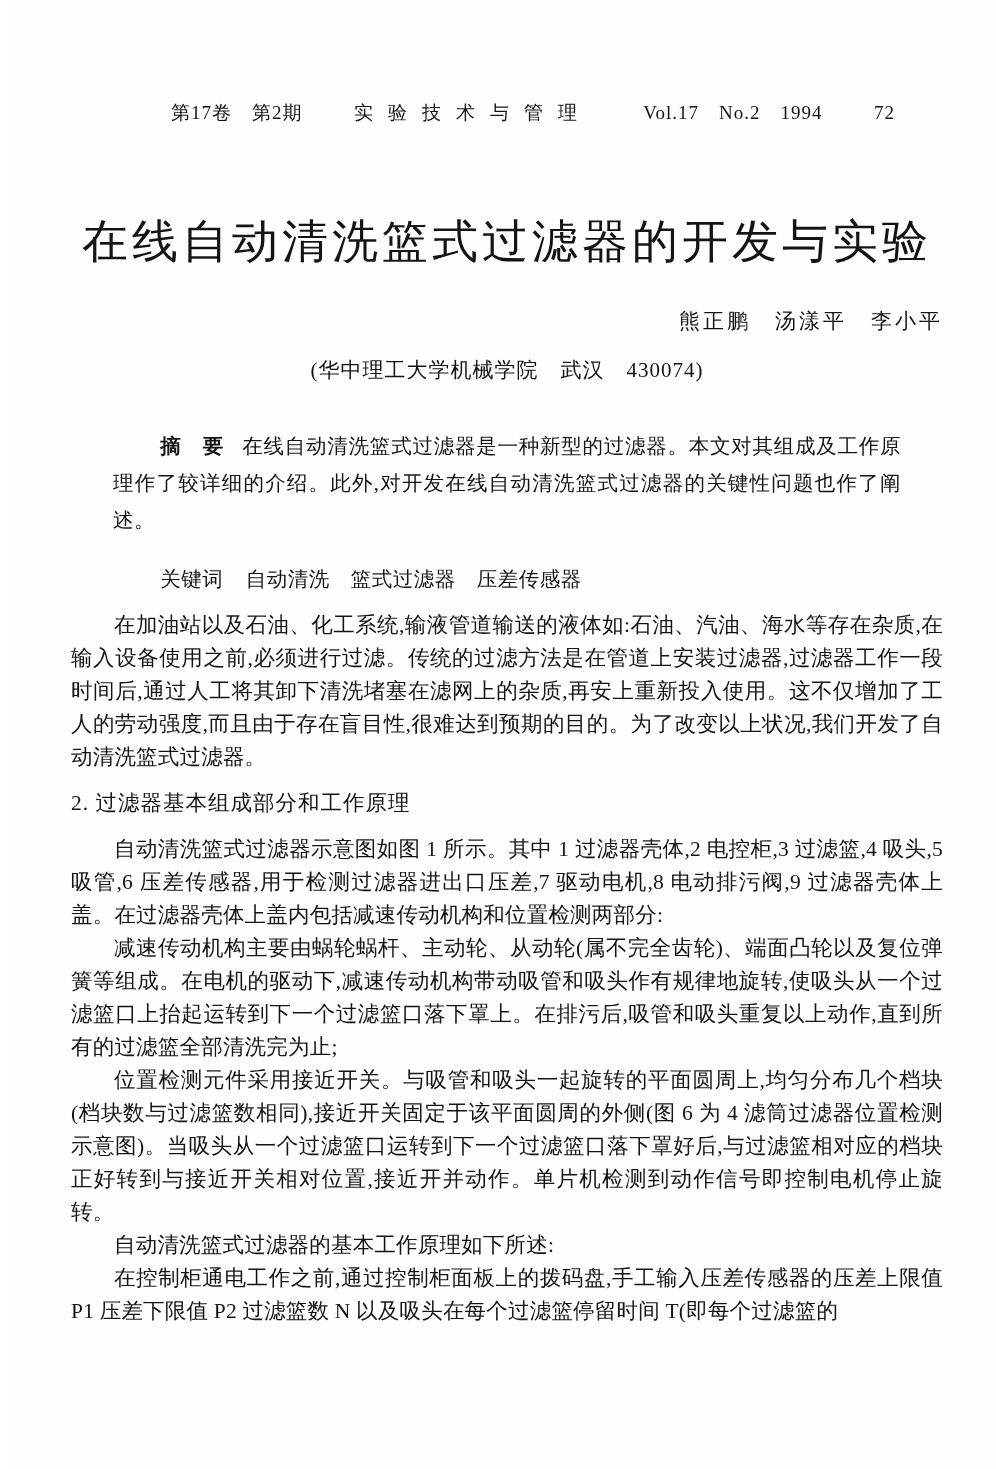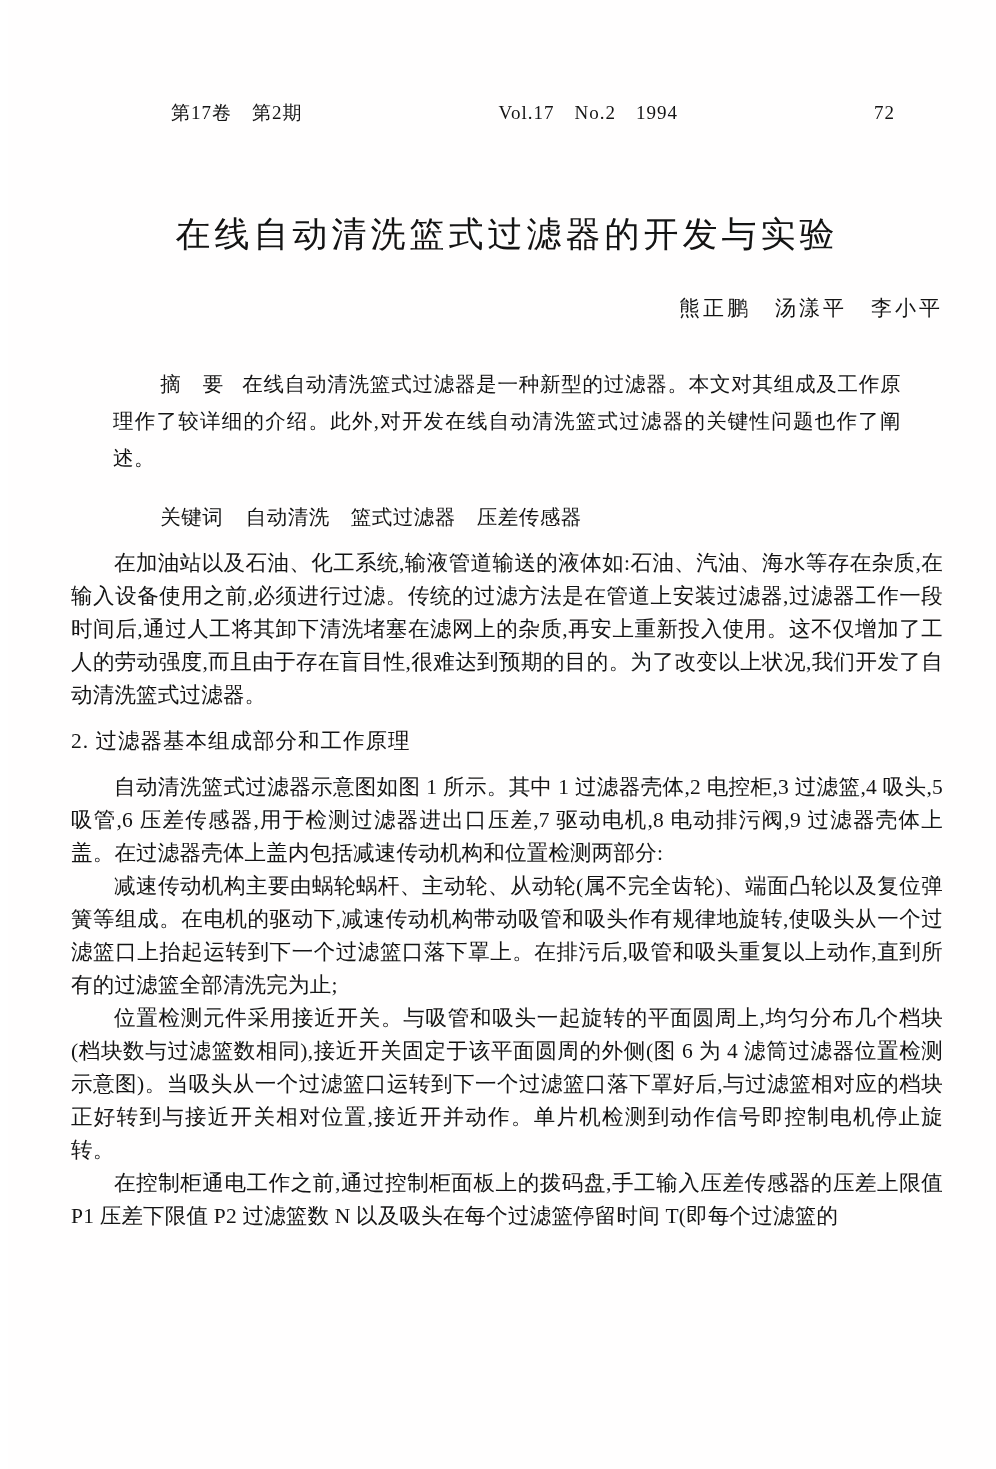--- a/index.html
+++ b/index.html
@@ -29,21 +29,21 @@
     white-space: nowrap;
   }
   .journal-header .issue { letter-spacing: 1px; }
   .journal-header .journal-name { letter-spacing: 15px; }
   .journal-header .vol-info { letter-spacing: 1px; }
   .journal-header .page-num { letter-spacing: 1px; }
   
   .paper-title {
     margin: 88px 0 0 0;
     text-align: center;
-    font-size: 35px;
+    font-size: 46px;
     font-weight: 500;
     letter-spacing: 4px;
     line-height: 1.2;
   }
   .authors-line {
     margin: 38px 0 0 0;
     text-align: right;
     font-size: 21px;
     letter-spacing: 3px;
   }
@@ -55,21 +55,21 @@
   }
   
   .abstract-para {
     margin: 44px 42px 0 42px;
     font-size: 20.5px;
     line-height: 37px;
     text-align: justify;
     text-indent: 2.3em;
     letter-spacing: 0.5px;
   }
-  .abstract-para .abs-label { margin-right: 0.9em; }
+  .abstract-para .abs-label { margin-right: 0.9em; font-weight: bold; }
   .keywords-line {
     margin: 26px 42px 0 42px;
     font-size: 20.5px;
     text-indent: 2.3em;
     letter-spacing: 0.5px;
   }
   .keywords-line .kw-label { margin-right: 1.1em; }
   
   .section-heading {
     font-size: 21.5px;
@@ -89,36 +89,39 @@
   }
   .first-para { margin-top: 16px; }
 </style>
 </head>
 <body>
 
 <div class="page">
 
   <div class="journal-header">
     <span class="issue">第17卷　第2期</span>
+    <span class="journal-name">实验技术与管理</span>
     <span class="vol-info">Vol.17　No.2　1994</span>
     <span class="page-num">72</span>
   </div>
 
   <h1 class="paper-title">在线自动清洗篮式过滤器的开发与实验</h1>
 
   <div class="authors-line">熊正鹏　汤漾平　李小平</div>
 
+  <div class="affiliation-line">(华中理工大学机械学院　武汉　430074)</div>
 
   <p class="abstract-para"><span class="abs-label">摘　要</span><span>在线自动清洗篮式过滤器是一种新型的过滤器。本文对其组成及工作原理作了较详细的介绍。此外,对开发在线自动清洗篮式过滤器的关键性问题也作了阐述。</span></p>
 
   <p class="keywords-line"><span class="kw-label">关键词</span><span>自动清洗　篮式过滤器　压差传感器</span></p>
 
 
   <p class="body-para first-para">在加油站以及石油、化工系统,输液管道输送的液体如:石油、汽油、海水等存在杂质,在输入设备使用之前,必须进行过滤。传统的过滤方法是在管道上安装过滤器,过滤器工作一段时间后,通过人工将其卸下清洗堵塞在滤网上的杂质,再安上重新投入使用。这不仅增加了工人的劳动强度,而且由于存在盲目性,很难达到预期的目的。为了改变以上状况,我们开发了自动清洗篮式过滤器。</p>
 
   <h2 class="section-heading section-heading-2">2. 过滤器基本组成部分和工作原理</h2>
 
   <p class="body-para first-para">自动清洗篮式过滤器示意图如图 1 所示。其中 1 过滤器壳体,2 电控柜,3 过滤篮,4 吸头,5 吸管,6 压差传感器,用于检测过滤器进出口压差,7 驱动电机,8 电动排污阀,9 过滤器壳体上盖。在过滤器壳体上盖内包括减速传动机构和位置检测两部分:</p>
   <p class="body-para">减速传动机构主要由蜗轮蜗杆、主动轮、从动轮(属不完全齿轮)、端面凸轮以及复位弹簧等组成。在电机的驱动下,减速传动机构带动吸管和吸头作有规律地旋转,使吸头从一个过滤篮口上抬起运转到下一个过滤篮口落下罩上。在排污后,吸管和吸头重复以上动作,直到所有的过滤篮全部清洗完为止;</p>
   <p class="body-para">位置检测元件采用接近开关。与吸管和吸头一起旋转的平面圆周上,均匀分布几个档块(档块数与过滤篮数相同),接近开关固定于该平面圆周的外侧(图 6 为 4 滤筒过滤器位置检测示意图)。当吸头从一个过滤篮口运转到下一个过滤篮口落下罩好后,与过滤篮相对应的档块正好转到与接近开关相对位置,接近开并动作。单片机检测到动作信号即控制电机停止旋转。</p>
+  <p class="body-para">自动清洗篮式过滤器的基本工作原理如下所述:</p>
   <p class="body-para">在控制柜通电工作之前,通过控制柜面板上的拨码盘,手工输入压差传感器的压差上限值 P1 压差下限值 P2 过滤篮数 N 以及吸头在每个过滤篮停留时间 T(即每个过滤篮的</p>
 
 </div>
 
 </body></html>

